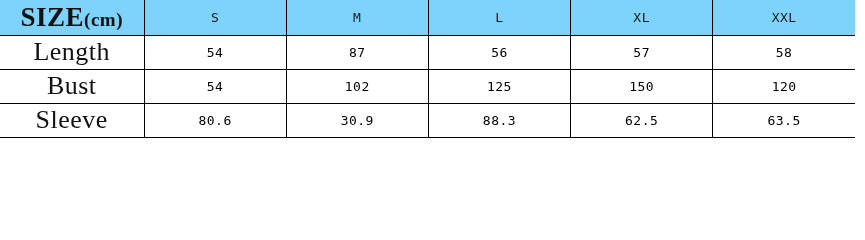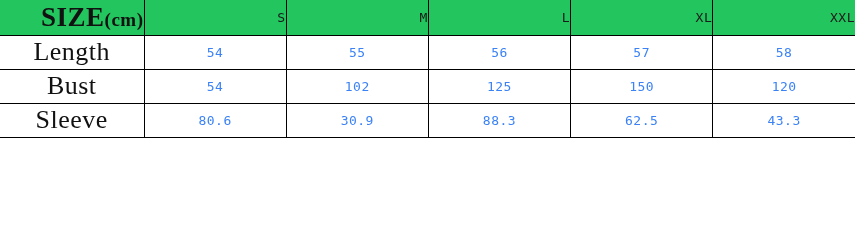--- a/index.html
+++ b/index.html
@@ -27,24 +27,23 @@
     border: 1px solid #000000;
     padding: 0;
     text-align: center;
     vertical-align: middle;
     height: 34px;
     box-sizing: border-box;
   }
 
   
   #size-chart thead th {
-    background: #22c55e;
+    background: #7dd3fc;
     border-top: none;
     height: 35px;
-    text-align: right;
   }
   #size-chart thead th.corner-cell {
     border-left: none;
     font-size: 27px;
     letter-spacing: 0.5px;
     color: #111111;
     white-space: nowrap;
   }
   #size-chart thead th.corner-cell .unit {
     font-size: 19px;
@@ -66,21 +65,21 @@
     font-size: 26px;
     color: #111111;
     border-left: none;
     white-space: nowrap;
     letter-spacing: 0.5px;
     font-family: Liberation Serif, serif;
   }
   #size-chart tbody td.measure-cell {
     font-family: "DejaVu Sans Mono", "Liberation Mono", monospace;
     font-size: 13px;
-    color: #3b82f6;
+    color: #000000;
     letter-spacing: 0.5px;
   }
   #size-chart tbody td.last-cell {
     border-right: none;
   }
 </style>
 </head>
 <body>
 
 <table id="size-chart">
@@ -99,35 +98,35 @@
       <th class="size-head">M</th>
       <th class="size-head">L</th>
       <th class="size-head">XL</th>
       <th class="size-head last-head">XXL</th>
     </tr>
   </thead>
   <tbody>
     <tr>
       <th class="row-label">Length</th>
       <td class="measure-cell">54</td>
-      <td class="measure-cell">55</td>
+      <td class="measure-cell">87</td>
       <td class="measure-cell">56</td>
       <td class="measure-cell">57</td>
       <td class="measure-cell last-cell">58</td>
     </tr>
     <tr>
       <th class="row-label">Bust</th>
       <td class="measure-cell">54</td>
       <td class="measure-cell">102</td>
       <td class="measure-cell">125</td>
       <td class="measure-cell">150</td>
       <td class="measure-cell last-cell">120</td>
     </tr>
     <tr>
       <th class="row-label">Sleeve</th>
       <td class="measure-cell">80.6</td>
       <td class="measure-cell">30.9</td>
       <td class="measure-cell">88.3</td>
       <td class="measure-cell">62.5</td>
-      <td class="measure-cell last-cell">43.3</td>
+      <td class="measure-cell last-cell">63.5</td>
     </tr>
   </tbody>
 </table>
 
 </body></html>

